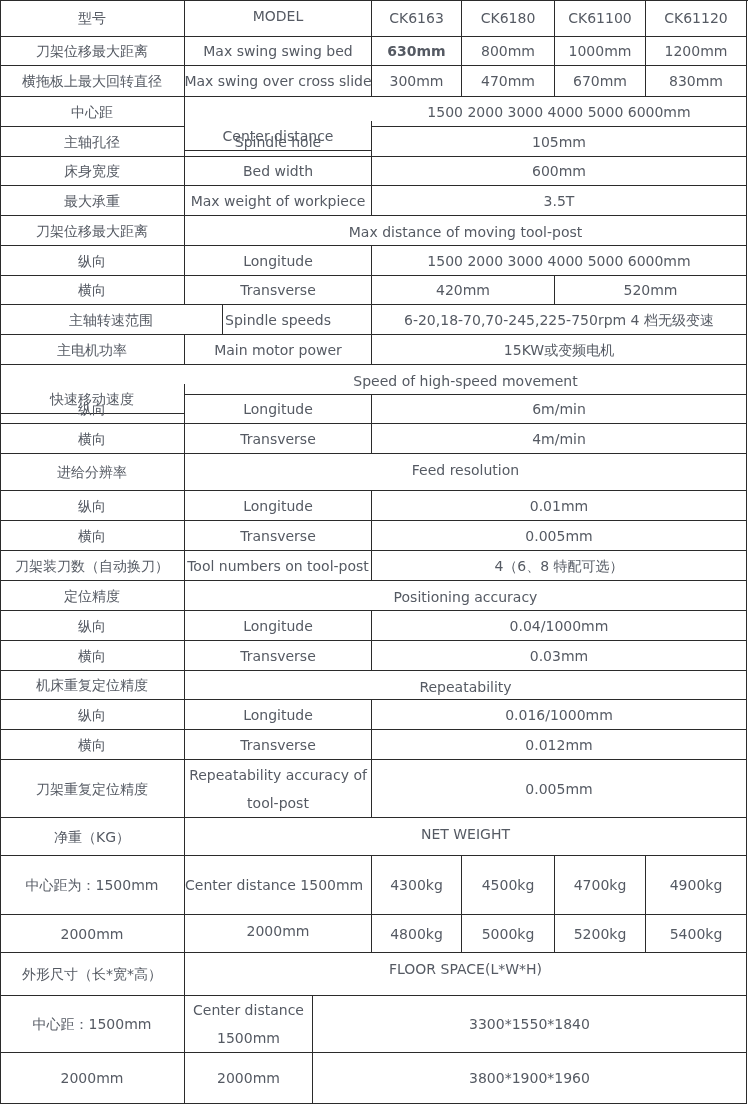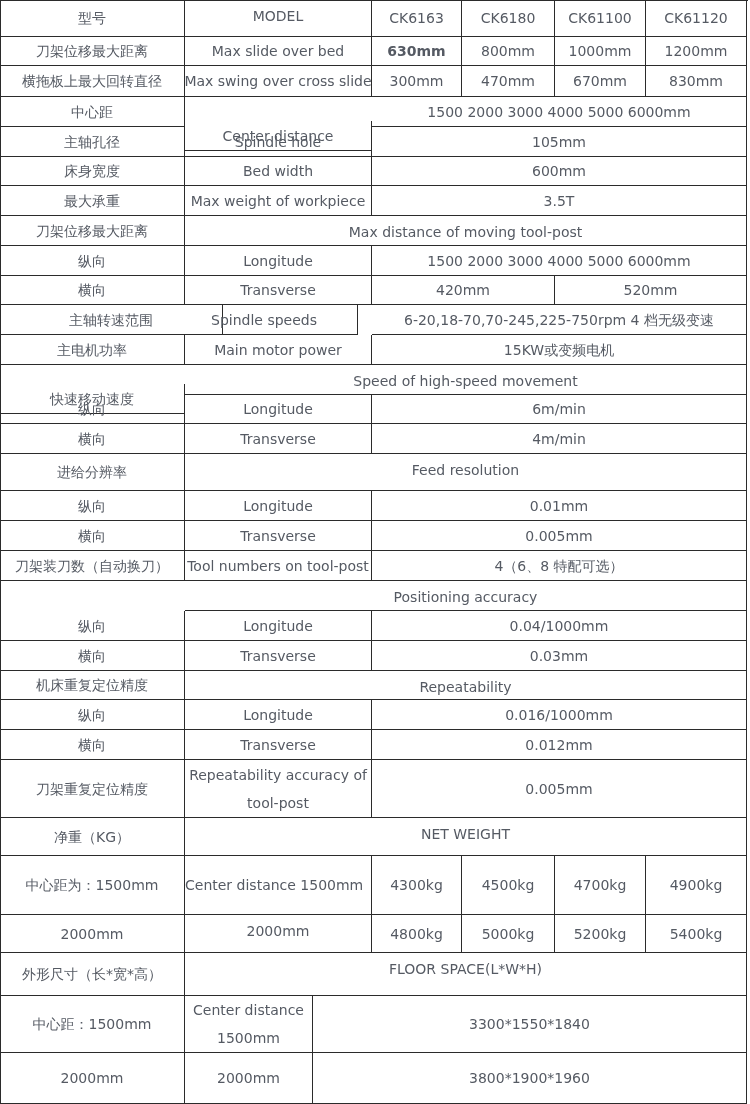--- a/index.html
+++ b/index.html
@@ -21,21 +21,21 @@
 <div id="sheet">
   <div class="frame-top"></div>
   <div class="frame-left"></div>
 <div class="c" style="left: 0px; top: 0px; width: 185px; height: 37px;">型号</div>
     <div class="c top" style="left: 185px; top: 0px; width: 187px; height: 37px;">MODEL</div>
     <div class="c" style="left: 372px; top: 0px; width: 90px; height: 37px;">CK6163</div>
     <div class="c" style="left: 462px; top: 0px; width: 93px; height: 37px;">CK6180</div>
     <div class="c" style="left: 555px; top: 0px; width: 91px; height: 37px;">CK61100</div>
     <div class="c" style="left: 646px; top: 0px; width: 101px; height: 37px;">CK61120</div>
     <div class="c" style="left: 0px; top: 37px; width: 185px; height: 29px;">刀架位移最大距离</div>
-    <div class="c" style="left: 185px; top: 37px; width: 187px; height: 29px;">Max slide over bed</div>
+    <div class="c" style="left: 185px; top: 37px; width: 187px; height: 29px;">Max swing swing bed</div>
     <div class="c" style="left: 372px; top: 37px; width: 90px; height: 29px; font-weight: bold;">630mm</div>
     <div class="c" style="left: 462px; top: 37px; width: 93px; height: 29px;">800mm</div>
     <div class="c" style="left: 555px; top: 37px; width: 91px; height: 29px;">1000mm</div>
     <div class="c" style="left: 646px; top: 37px; width: 101px; height: 29px;">1200mm</div>
     <div class="c" style="left: 0px; top: 66px; width: 185px; height: 31px;">横拖板上最大回转直径</div>
     <div class="c" style="left: 185px; top: 66px; width: 187px; height: 31px;">Max swing over cross slide</div>
     <div class="c" style="left: 372px; top: 66px; width: 90px; height: 31px;">300mm</div>
     <div class="c" style="left: 462px; top: 66px; width: 93px; height: 31px;">470mm</div>
     <div class="c" style="left: 555px; top: 66px; width: 91px; height: 31px;">670mm</div>
     <div class="c" style="left: 646px; top: 66px; width: 101px; height: 31px;">830mm</div>
@@ -54,21 +54,21 @@
     <div class="c" style="left: 0px; top: 216px; width: 185px; height: 30px;">刀架位移最大距离</div>
     <div class="c top" style="left: 185px; top: 216px; width: 562px; height: 30px;">Max distance of moving tool-post</div>
     <div class="c" style="left: 0px; top: 246px; width: 185px; height: 30px;">纵向</div>
     <div class="c" style="left: 185px; top: 246px; width: 187px; height: 30px;">Longitude</div>
     <div class="c" style="left: 372px; top: 246px; width: 375px; height: 30px;">1500   2000   3000   4000 5000 6000mm</div>
     <div class="c" style="left: 0px; top: 276px; width: 185px; height: 29px;">横向</div>
     <div class="c" style="left: 185px; top: 276px; width: 187px; height: 29px;">Transverse</div>
     <div class="c" style="left: 372px; top: 276px; width: 183px; height: 29px;">420mm</div>
     <div class="c" style="left: 555px; top: 276px; width: 192px; height: 29px;">520mm</div>
     <div class="c" style="left: 0px; top: 305px; width: 223px; height: 30px;">主轴转速范围</div>
-    <div class="c" style="left: 171px; top: 305px; width: 187px; height: 30px;">Spindle speeds</div>
+    <div class="c" style="left: 185px; top: 305px; width: 187px; height: 30px;">Spindle speeds</div>
     <div class="c" style="left: 372px; top: 305px; width: 375px; height: 30px;">6-20,18-70,70-245,225-750rpm 4 档无级变速</div>
     <div class="c" style="left: 0px; top: 335px; width: 185px; height: 30px;">主电机功率</div>
     <div class="c" style="left: 185px; top: 335px; width: 187px; height: 30px;">Main motor power</div>
     <div class="c" style="left: 372px; top: 335px; width: 375px; height: 30px;">15KW或变频电机</div>
     <div class="c" style="left: 0px; top: 365px; width: 185px; height: 30px; margin-top: 19px;">快速移动速度</div>
     <div class="c top" style="left: 185px; top: 365px; width: 562px; height: 30px;">Speed of high-speed movement</div>
     <div class="c" style="left: 0px; top: 395px; width: 185px; height: 29px;">纵向</div>
     <div class="c" style="left: 185px; top: 395px; width: 187px; height: 29px;">Longitude</div>
     <div class="c" style="left: 372px; top: 395px; width: 375px; height: 29px;">6m/min</div>
     <div class="c" style="left: 0px; top: 424px; width: 185px; height: 30px;">横向</div>
@@ -78,20 +78,21 @@
     <div class="c top" style="left: 185px; top: 454px; width: 562px; height: 37px;">Feed resolution</div>
     <div class="c" style="left: 0px; top: 491px; width: 185px; height: 30px;">纵向</div>
     <div class="c" style="left: 185px; top: 491px; width: 187px; height: 30px;">Longitude</div>
     <div class="c" style="left: 372px; top: 491px; width: 375px; height: 30px;">0.01mm</div>
     <div class="c" style="left: 0px; top: 521px; width: 185px; height: 30px;">横向</div>
     <div class="c" style="left: 185px; top: 521px; width: 187px; height: 30px;">Transverse</div>
     <div class="c" style="left: 372px; top: 521px; width: 375px; height: 30px;">0.005mm</div>
     <div class="c" style="left: 0px; top: 551px; width: 185px; height: 30px;">刀架装刀数（自动换刀）</div>
     <div class="c" style="left: 185px; top: 551px; width: 187px; height: 30px;">Tool numbers on tool-post</div>
     <div class="c" style="left: 372px; top: 551px; width: 375px; height: 30px;">4（6、8 特配可选）</div>
+    <div class="c" style="left: 0px; top: 581px; width: 185px; height: 30px;">定位精度</div>
     <div class="c top" style="left: 185px; top: 581px; width: 562px; height: 30px;">Positioning accuracy</div>
     <div class="c" style="left: 0px; top: 611px; width: 185px; height: 30px;">纵向</div>
     <div class="c" style="left: 185px; top: 611px; width: 187px; height: 30px;">Longitude</div>
     <div class="c" style="left: 372px; top: 611px; width: 375px; height: 30px;">0.04/1000mm</div>
     <div class="c" style="left: 0px; top: 641px; width: 185px; height: 30px;">横向</div>
     <div class="c" style="left: 185px; top: 641px; width: 187px; height: 30px;">Transverse</div>
     <div class="c" style="left: 372px; top: 641px; width: 375px; height: 30px;">0.03mm</div>
     <div class="c" style="left: 0px; top: 671px; width: 185px; height: 29px;">机床重复定位精度</div>
     <div class="c top" style="left: 185px; top: 671px; width: 562px; height: 29px;">Repeatability</div>
     <div class="c" style="left: 0px; top: 700px; width: 185px; height: 30px;">纵向</div>

